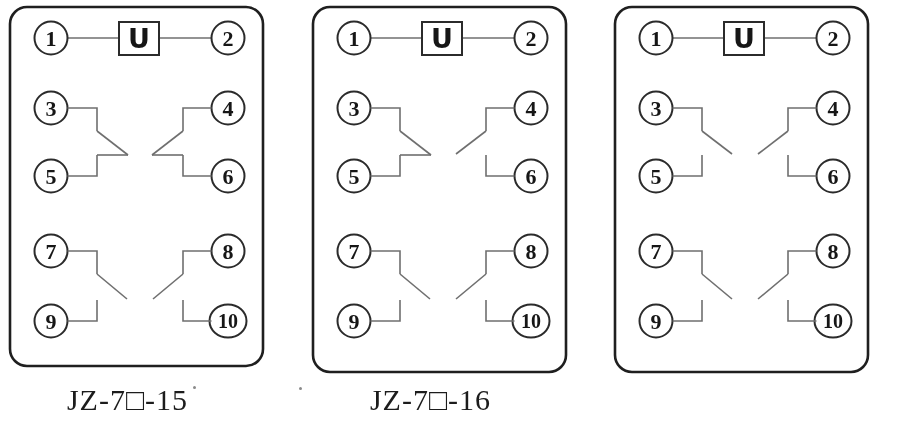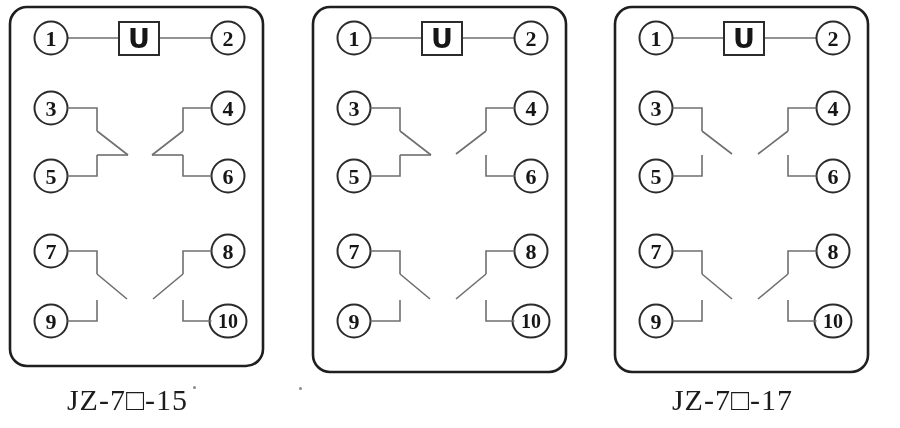--- a/index.html
+++ b/index.html
@@ -98,20 +98,21 @@
         <text x="43" y="329" text-anchor="middle" fill="#161616" font-weight="bold" font-size="22" font-family="&quot;Liberation Serif&quot;,&quot;DejaVu Serif&quot;,serif">9</text>
         <ellipse cx="220" cy="321" rx="18.5" ry="16.5" fill="none" stroke="#2b2b2b" stroke-width="2"></ellipse>
         <text x="220" y="328" text-anchor="middle" fill="#161616" font-weight="bold" font-size="20" font-family="&quot;Liberation Serif&quot;,&quot;DejaVu Serif&quot;,serif">10</text>
         <path d="M59.5,251 L89,251 L89,274" fill="none" stroke="#6f6f6f" stroke-width="1.6"></path>
         <path d="M59.5,321 L89,321 L89,300" fill="none" stroke="#6f6f6f" stroke-width="1.6"></path>
         <path d="M89,274 L119,299" fill="none" stroke="#6f6f6f" stroke-width="1.6"></path>
         <path d="M203.5,251 L175,251 L175,274" fill="none" stroke="#6f6f6f" stroke-width="1.6"></path>
         <path d="M203.5,321 L175,321 L175,300" fill="none" stroke="#6f6f6f" stroke-width="1.6"></path>
         <path d="M175,274 L145,299" fill="none" stroke="#6f6f6f" stroke-width="1.6"></path>
       </svg>
+    <figcaption class="diagram-label">JZ-7□-16</figcaption>
   </figure>
 
   <figure class="panel" style="left:613px">
     <svg width="259" height="380">
         <rect x="2" y="7" width="253" height="365" rx="17" ry="17" fill="none" stroke="#1f1f1f" stroke-width="2.6"></rect>
         <path d="M59.5,38 L111,38" fill="none" stroke="#6f6f6f" stroke-width="1.6"></path>
         <path d="M151,38 L203.5,38" fill="none" stroke="#6f6f6f" stroke-width="1.6"></path>
         <rect x="111" y="22" width="40" height="33" fill="none" stroke="#2b2b2b" stroke-width="2"></rect>
         <text x="131" y="48" text-anchor="middle" fill="#161616" font-weight="bold" font-size="27" font-family="&quot;DejaVu Sans&quot;,&quot;Liberation Sans&quot;,sans-serif">U</text>
         <ellipse cx="43" cy="38" rx="16.5" ry="16.5" fill="none" stroke="#2b2b2b" stroke-width="2"></ellipse>
@@ -140,18 +141,17 @@
         <text x="43" y="329" text-anchor="middle" fill="#161616" font-weight="bold" font-size="22" font-family="&quot;Liberation Serif&quot;,&quot;DejaVu Serif&quot;,serif">9</text>
         <ellipse cx="220" cy="321" rx="18.5" ry="16.5" fill="none" stroke="#2b2b2b" stroke-width="2"></ellipse>
         <text x="220" y="328" text-anchor="middle" fill="#161616" font-weight="bold" font-size="20" font-family="&quot;Liberation Serif&quot;,&quot;DejaVu Serif&quot;,serif">10</text>
         <path d="M59.5,251 L89,251 L89,274" fill="none" stroke="#6f6f6f" stroke-width="1.6"></path>
         <path d="M59.5,321 L89,321 L89,300" fill="none" stroke="#6f6f6f" stroke-width="1.6"></path>
         <path d="M89,274 L119,299" fill="none" stroke="#6f6f6f" stroke-width="1.6"></path>
         <path d="M203.5,251 L175,251 L175,274" fill="none" stroke="#6f6f6f" stroke-width="1.6"></path>
         <path d="M203.5,321 L175,321 L175,300" fill="none" stroke="#6f6f6f" stroke-width="1.6"></path>
         <path d="M175,274 L145,299" fill="none" stroke="#6f6f6f" stroke-width="1.6"></path>
       </svg>
-    <figcaption class="diagram-label">JZ-7□-17</figcaption>
   </figure>
 
   <div class="speck" style="left:193px;top:386px"></div>
   <div class="speck" style="left:299px;top:387px"></div>
 </div>
 
 </body></html>

